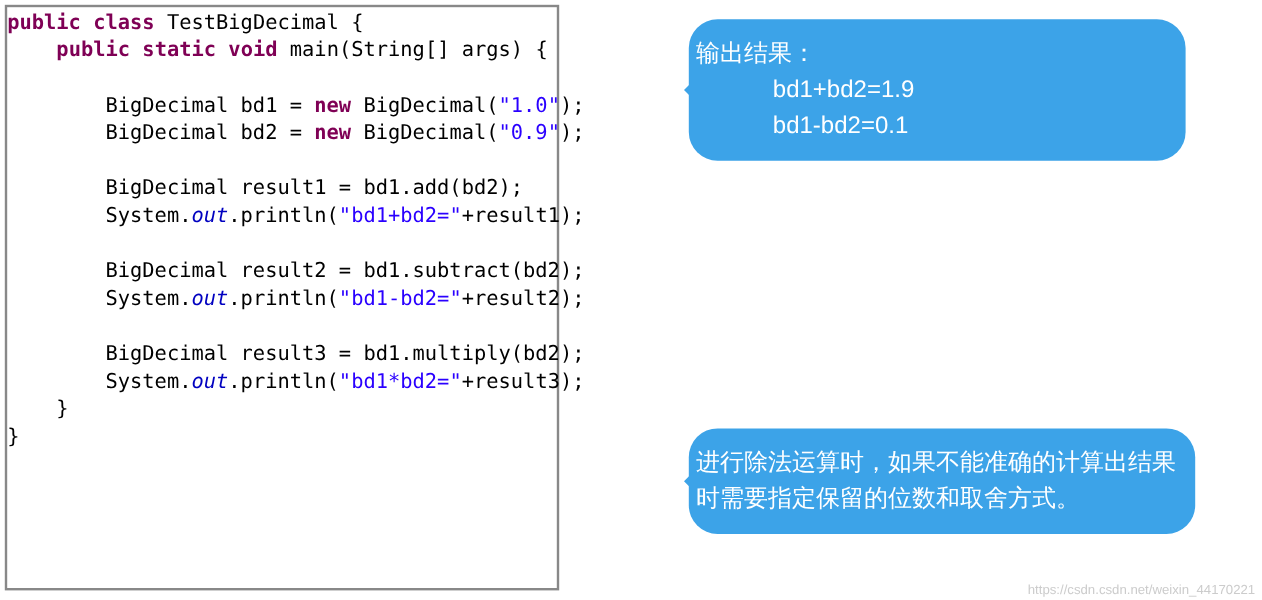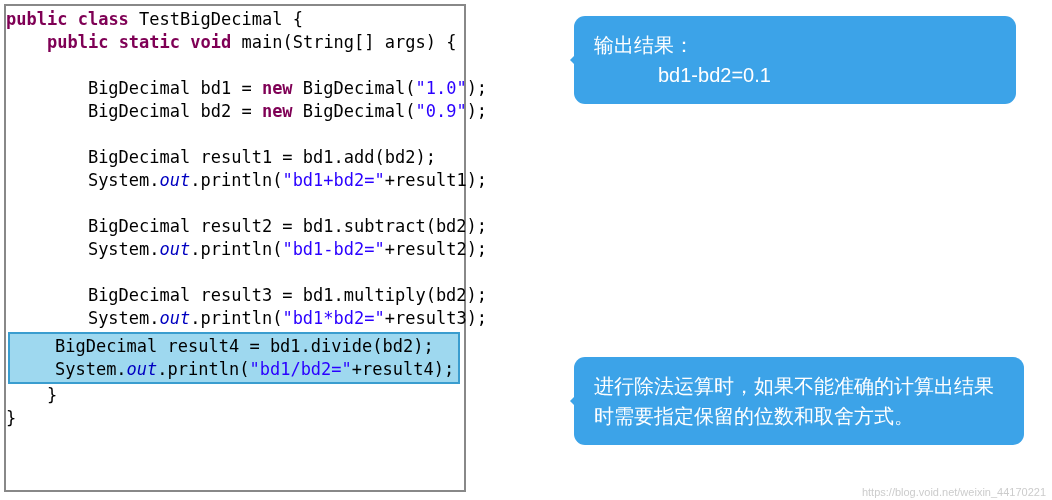--- a/index.html
+++ b/index.html
@@ -3,21 +3,21 @@
 <meta charset="utf-8">
 <style>
 body{margin:0;padding:0;font-family:Consolas,monospace;background:#fff;width:1052px;height:500px;position:relative}
 .code-box{position:absolute;left:4px;top:4px;width:458px;height:480px;border:2px solid #888;padding:2px 0;font-size:17px;line-height:23px;background:#fff}
 .code-box pre{margin:0;font-family:Consolas,monospace;white-space:pre}
 .kw{color:#7f0055;font-weight:bold}
 .str{color:#2a00ff}
 .fld{color:#0000c0;font-style:italic}
 .plain{color:#000}
 .hl{background:#9ed8ef;border:2px solid #3a9dcf;display:inline-block;padding:1px 4px;margin:2px 2px 0 2px}
-.bubble{position:absolute;background:#3ca3e8;color:#fff;border-radius:11px;padding:14px 20px;font-family:"Microsoft YaHei",Arial,sans-serif;font-size:20px;line-height:30px}
+.bubble{position:absolute;background:#3ca3e8;color:#fff;border-radius:24px;padding:14px 6px;font-family:"Microsoft YaHei",Arial,sans-serif;font-size:20px;line-height:30px}
 .bubble1{left:574px;top:16px;width:402px}
 .bubble2{left:574px;top:357px;width:410px}
 .bubble1::before,.bubble2::before{content:"";position:absolute;left:-14px;top:50%;margin-top:-10px;border:10px solid transparent;border-right-color:#3ca3e8}
 .indent{display:inline-block;width:64px}
 .watermark{position:absolute;right:6px;bottom:2px;font-size:11px;color:#ccc;font-family:Arial}
 </style>
 </head>
 <body>
 
 <div class="code-box">
@@ -29,30 +29,27 @@
 
         <span class="plain">BigDecimal result1 = bd1.add(bd2);</span>
         <span class="plain">System.</span><span class="fld">out</span><span class="plain">.println(</span><span class="str">"bd1+bd2="</span><span class="plain">+result1);</span>
 
         <span class="plain">BigDecimal result2 = bd1.subtract(bd2);</span>
         <span class="plain">System.</span><span class="fld">out</span><span class="plain">.println(</span><span class="str">"bd1-bd2="</span><span class="plain">+result2);</span>
 
         <span class="plain">BigDecimal result3 = bd1.multiply(bd2);</span>
         <span class="plain">System.</span><span class="fld">out</span><span class="plain">.println(</span><span class="str">"bd1*bd2="</span><span class="plain">+result3);</span>
 </pre>
-<div class="hl">
-<pre>    <span class="plain">BigDecimal result4 = bd1.divide(bd2);</span>
-    <span class="plain">System.</span><span class="fld">out</span><span class="plain">.println(</span><span class="str">"bd1/bd2="</span><span class="plain">+result4);</span></pre>
-</div>
 <pre>    <span class="plain">}</span>
 <span class="plain">}</span></pre>
 </div>
 
 <div class="bubble bubble1">
 <div>输出结果：</div>
+<div><span class="indent"></span><span>bd1+bd2=1.9</span></div>
 <div><span class="indent"></span><span>bd1-bd2=0.1</span></div>
 </div>
 
 <div class="bubble bubble2">
 <span>进行除法运算时，如果不能准确的计算出结果时需要指定保留的位数和取舍方式。</span>
 </div>
 
-<div class="watermark">https://blog.void.net/weixin_44170221</div>
+<div class="watermark">https://csdn.csdn.net/weixin_44170221</div>
 
 </body></html>

